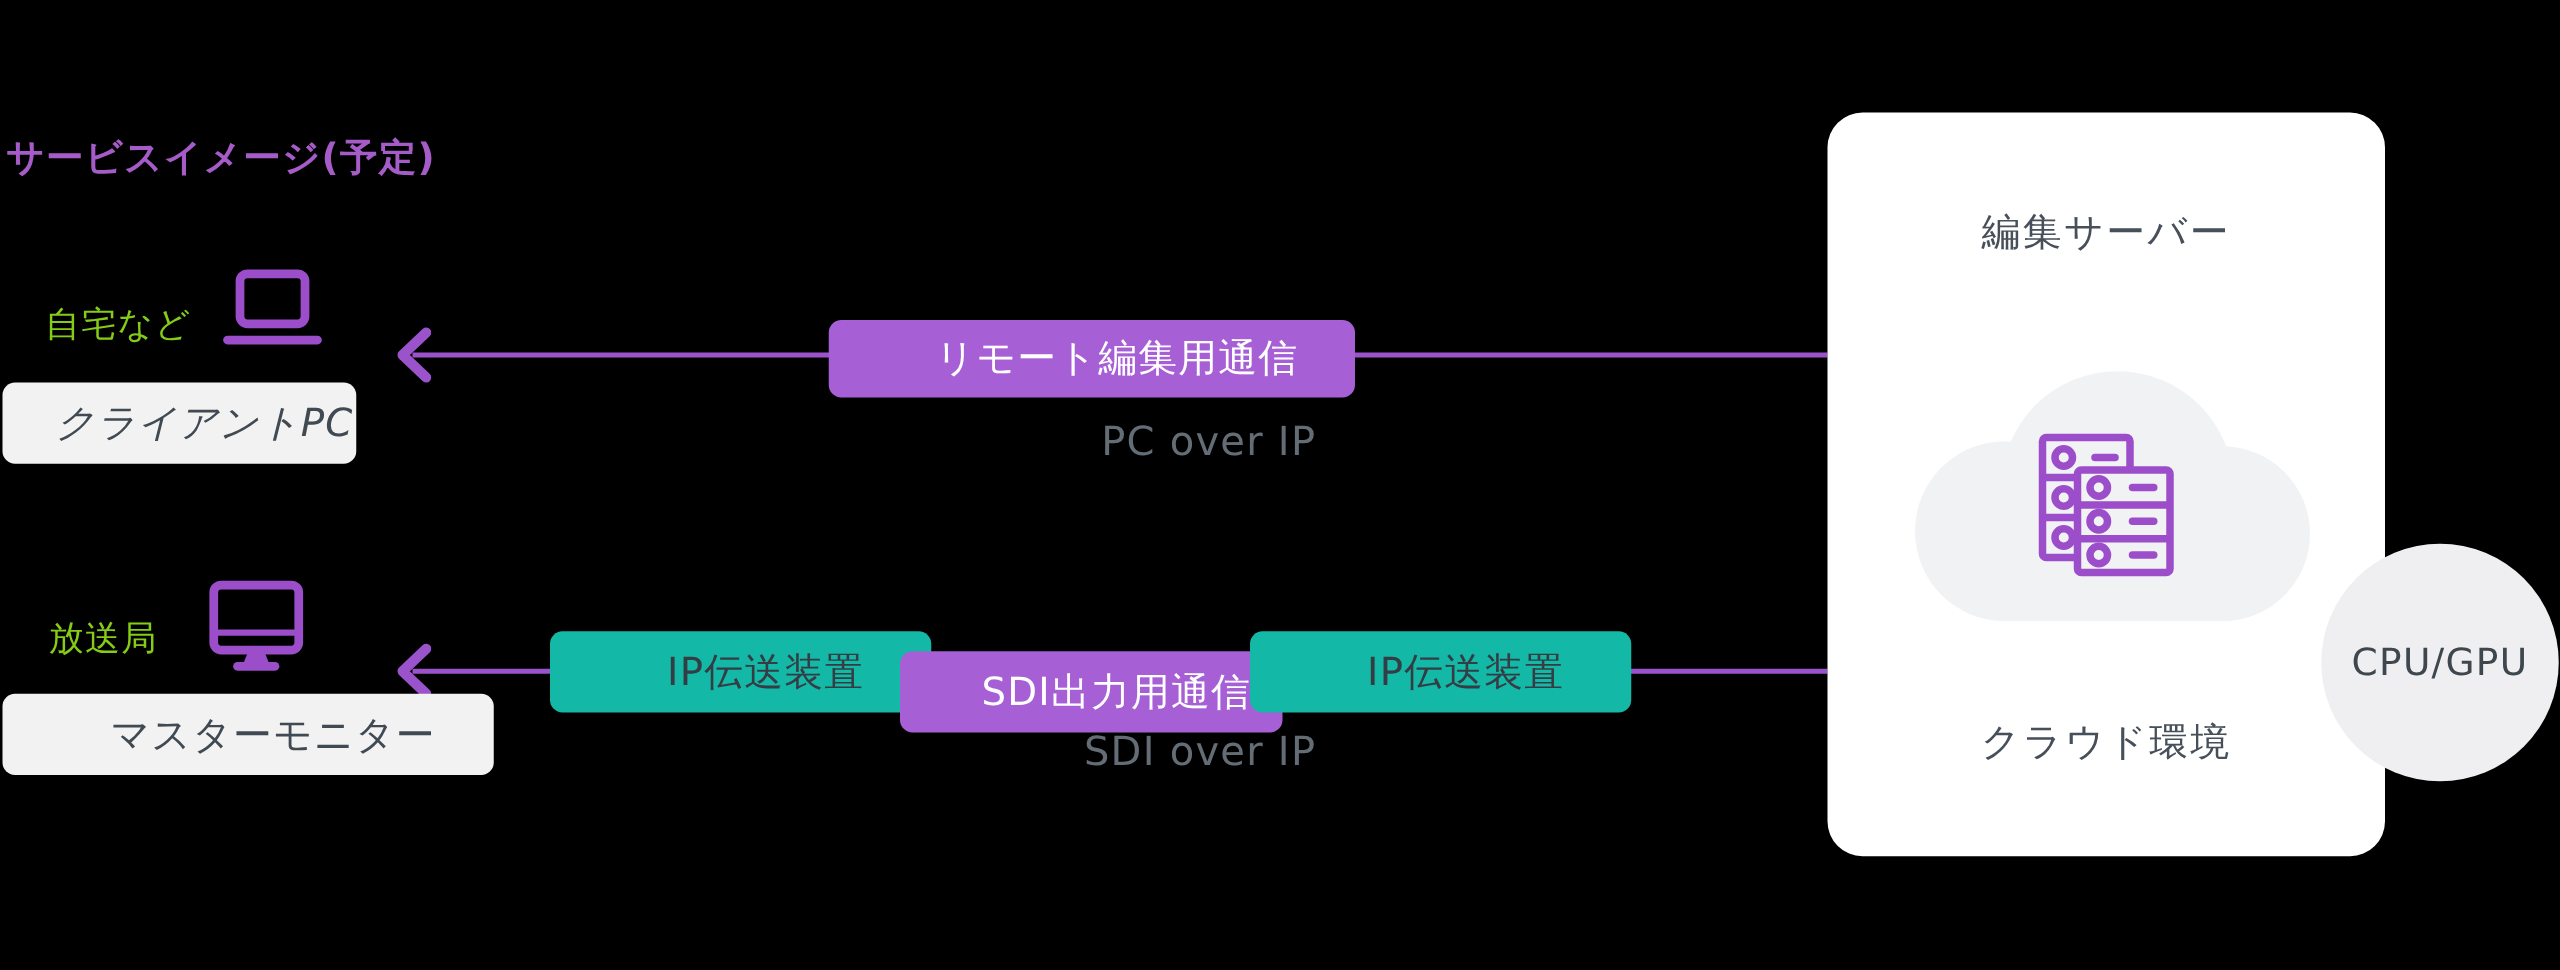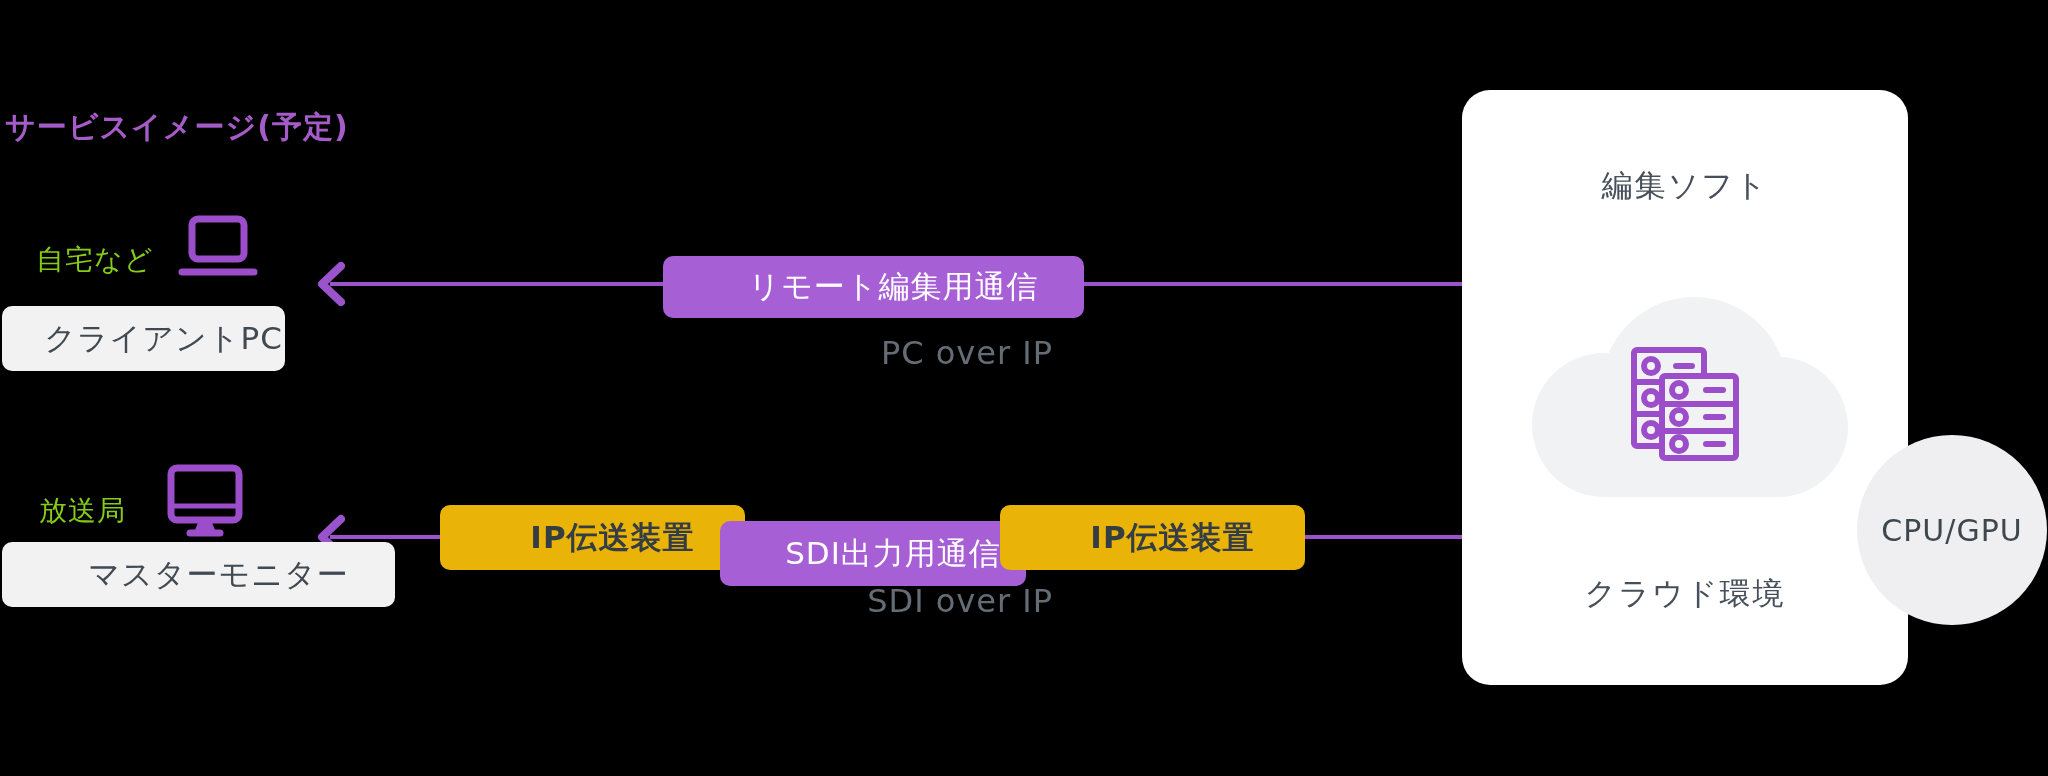--- a/index.html
+++ b/index.html
@@ -29,29 +29,29 @@
   .arrowhead.row2 { left: 317px; top: 514px; }
 
   
   .pill {
     position: absolute; z-index: 2;
     display: flex; align-items: center; justify-content: center;
     border-radius: 10px; letter-spacing: 1px;
     font-size: 31px; font-weight: 400; padding-left: 40px;
   }
   .pill.purple { background: #a75fd6; color: #ffffff; }
-  .pill.gray   { background: #eab308; color: #353d44; font-weight: bold; }
+  .pill.gray   { background: #14b8a6; color: #353d44; }
   .pill.light  { background: #f2f2f2; color: #414a52; }
 
   .remote-btn  { left: 663px; top: 256px; width: 381px; height: 62px; }
   .sdi-btn     { left: 720px; top: 505px; width: 266px; height: 65px; margin-top: 16px; }
   .ip-box-1    { left: 440px; top: 505px; width: 265px; height: 65px; }
   .ip-box-2    { left: 1000px; top: 505px; width: 265px; height: 65px; }
-  .client-box  { left: 2px;  top: 306px; width: 243px; height: 65px; }
-  .monitor-box { left: 2px;  top: 542px; width: 353px; height: 65px; }
+  .client-box  { left: 2px;  top: 306px; width: 243px; height: 65px; font-style: italic; }
+  .monitor-box { left: 2px;  top: 555px; width: 353px; height: 65px; }
 
   .caption {
     position: absolute; z-index: 2; width: 400px; text-align: right;
     font-size: 32px; color: #646d75; font-weight: 500; letter-spacing: 1px;
   }
   .caption.row1 { left: 653px; top: 334px; }
   .caption.row2 { left: 653px; top: 582px; }
 
   
   .loc-label {
@@ -130,21 +130,21 @@
     <svg width="78" height="78" viewBox="0 0 78 78" fill="none">
       <rect x="5" y="8" width="68" height="52" rx="6" stroke="#9b4dca" stroke-width="7"></rect>
       <line x1="5" y1="46" x2="73" y2="46" stroke="#9b4dca" stroke-width="5"></line>
       <path d="M33 60 L45 60 L49 70 L29 70 Z" fill="#9b4dca"></path>
       <line x1="24" y1="73" x2="54" y2="73" stroke="#9b4dca" stroke-width="7" stroke-linecap="round"></line>
     </svg>
   </div>
   <div class="pill light monitor-box">マスターモニター</div>
 
   <div class="panel">
-    <div class="panel-title">編集ソフト</div>
+    <div class="panel-title">編集サーバー</div>
     <div class="cloud-wrap">
       <svg width="340" height="210" viewBox="0 0 340 210">
         <g fill="#f1f2f4">
           <circle cx="88" cy="138" r="72"></circle>
           <circle cx="178" cy="103" r="93"></circle>
           <circle cx="262" cy="140" r="70"></circle>
           <rect x="88" y="130" width="174" height="80"></rect>
         </g>
       </svg>
     </div>

